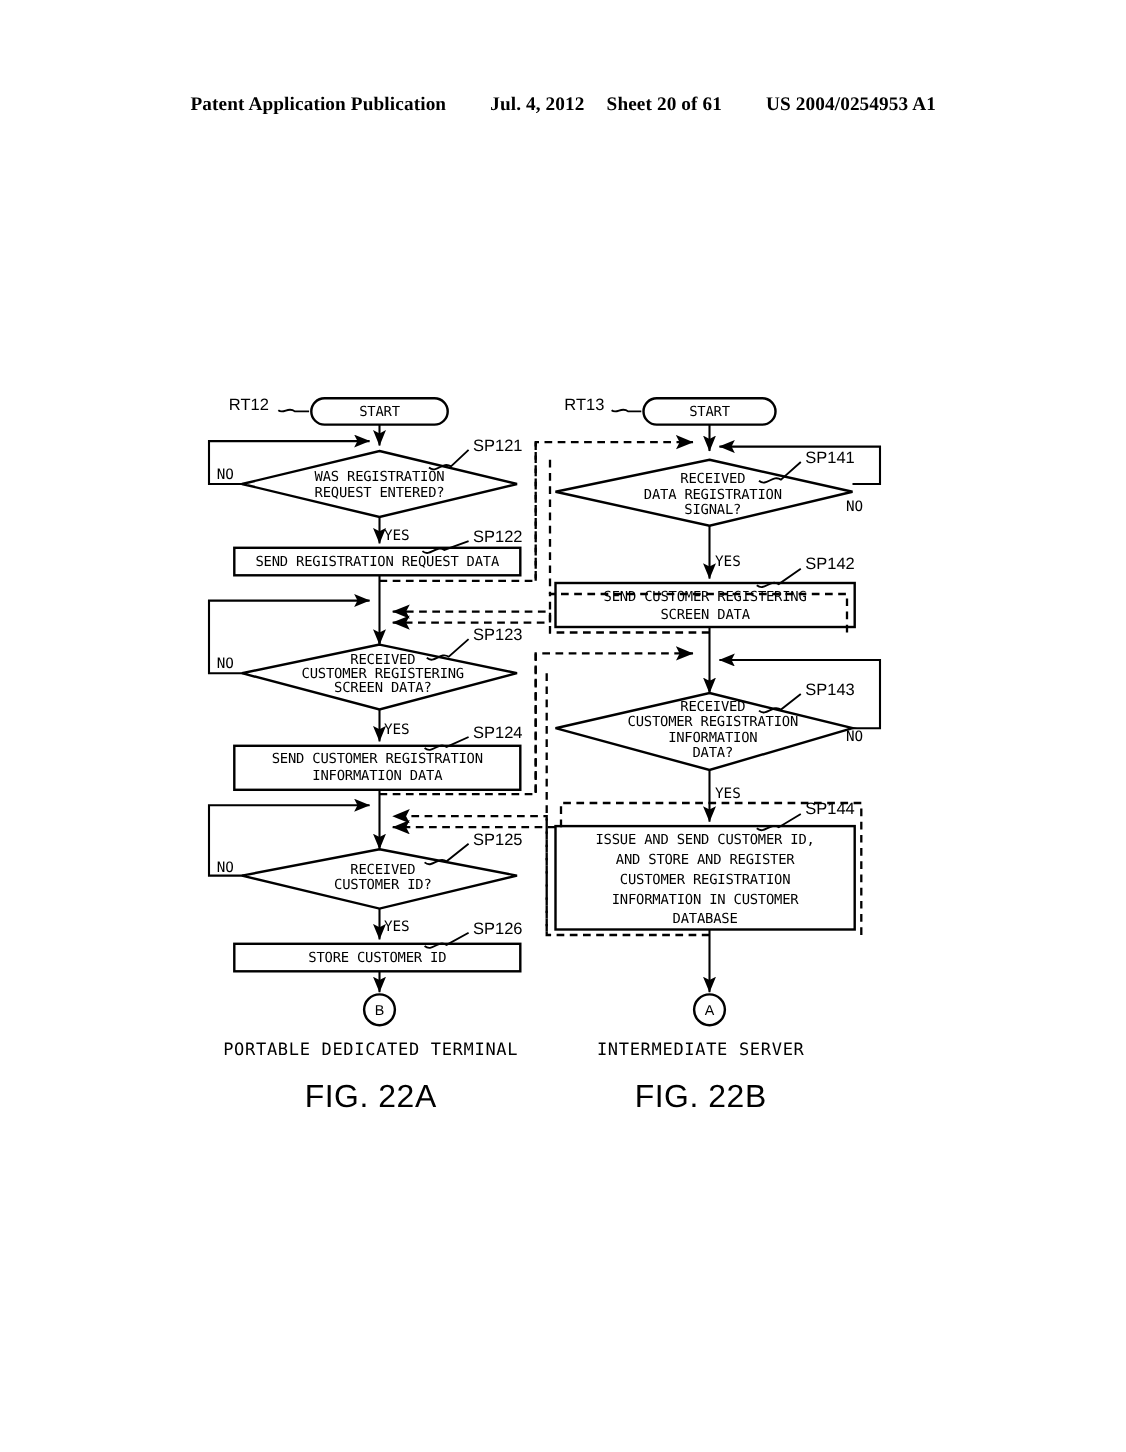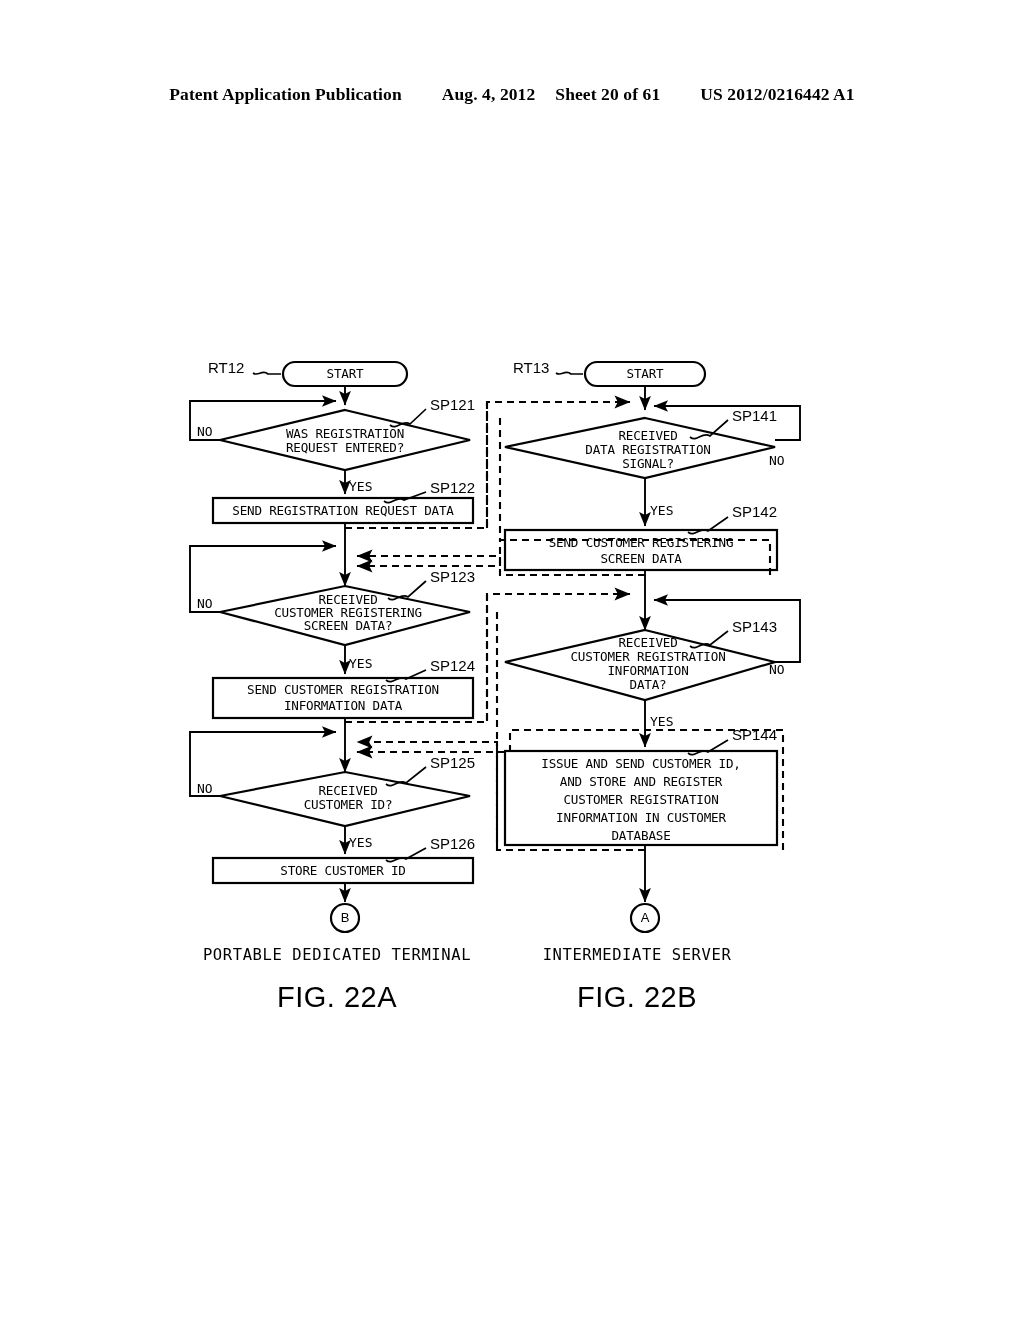--- a/index.html
+++ b/index.html
@@ -53,23 +53,23 @@
   .lead{fill:none;stroke:#000;stroke-width:1.7;}
   .shape{fill:#ffffff;stroke:#000;stroke-width:2.2;}
 </style>
 </head>
 <body>
 
 <div id="page">
 
   <div class="hdr">
     <span class="h1">Patent Application Publication</span>
-    <span class="h2">Aug. 4, 2012</span>
+    <span class="h2">Jul. 4, 2012</span>
     <span class="h3">Sheet 20 of 61</span>
-    <span class="h4">US 2012/0216442 A1</span>
+    <span class="h4">US 2004/0254953 A1</span>
   </div>
 
   <svg id="fig" width="1024" height="1320" viewBox="0 0 1024 1320">
     <defs>
       <marker id="ah" markerWidth="9" markerHeight="9" refX="7.4" refY="3.1" orient="auto" markerUnits="strokeWidth">
         <path d="M0,0 L7.6,3.1 L0,6.2 L1.6,3.1 Z" fill="#000"></path>
       </marker>
     </defs>
 
     <rect class="shape" x="283" y="362" width="124" height="24" rx="12" ry="12"></rect>

